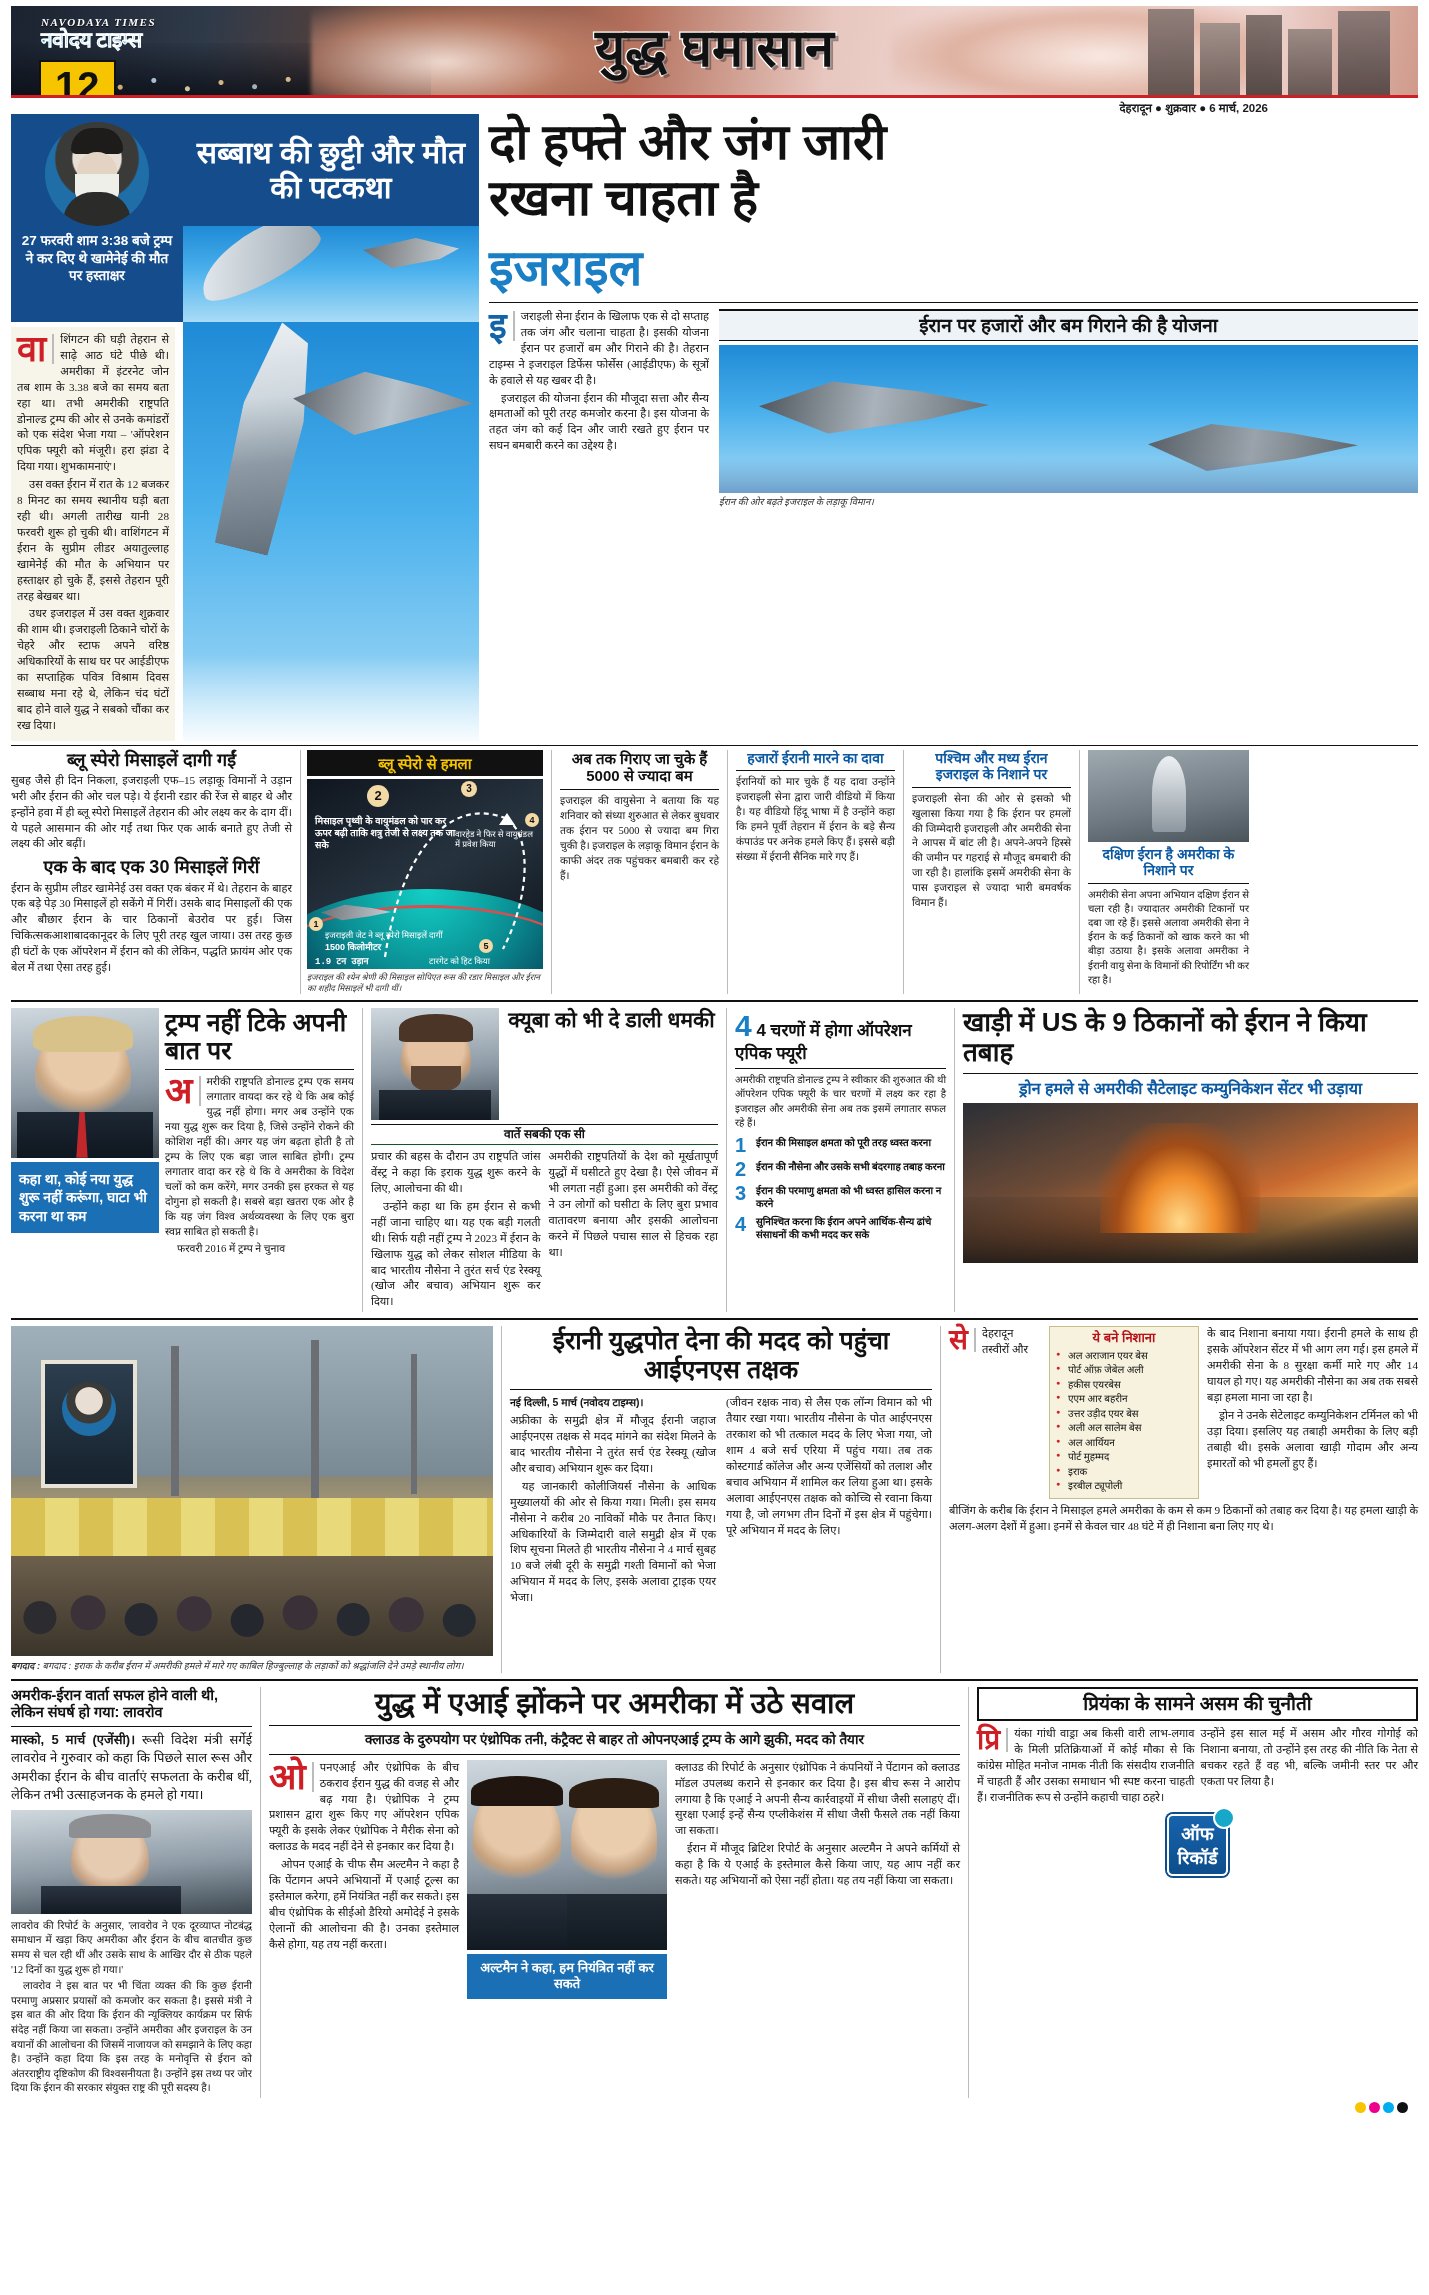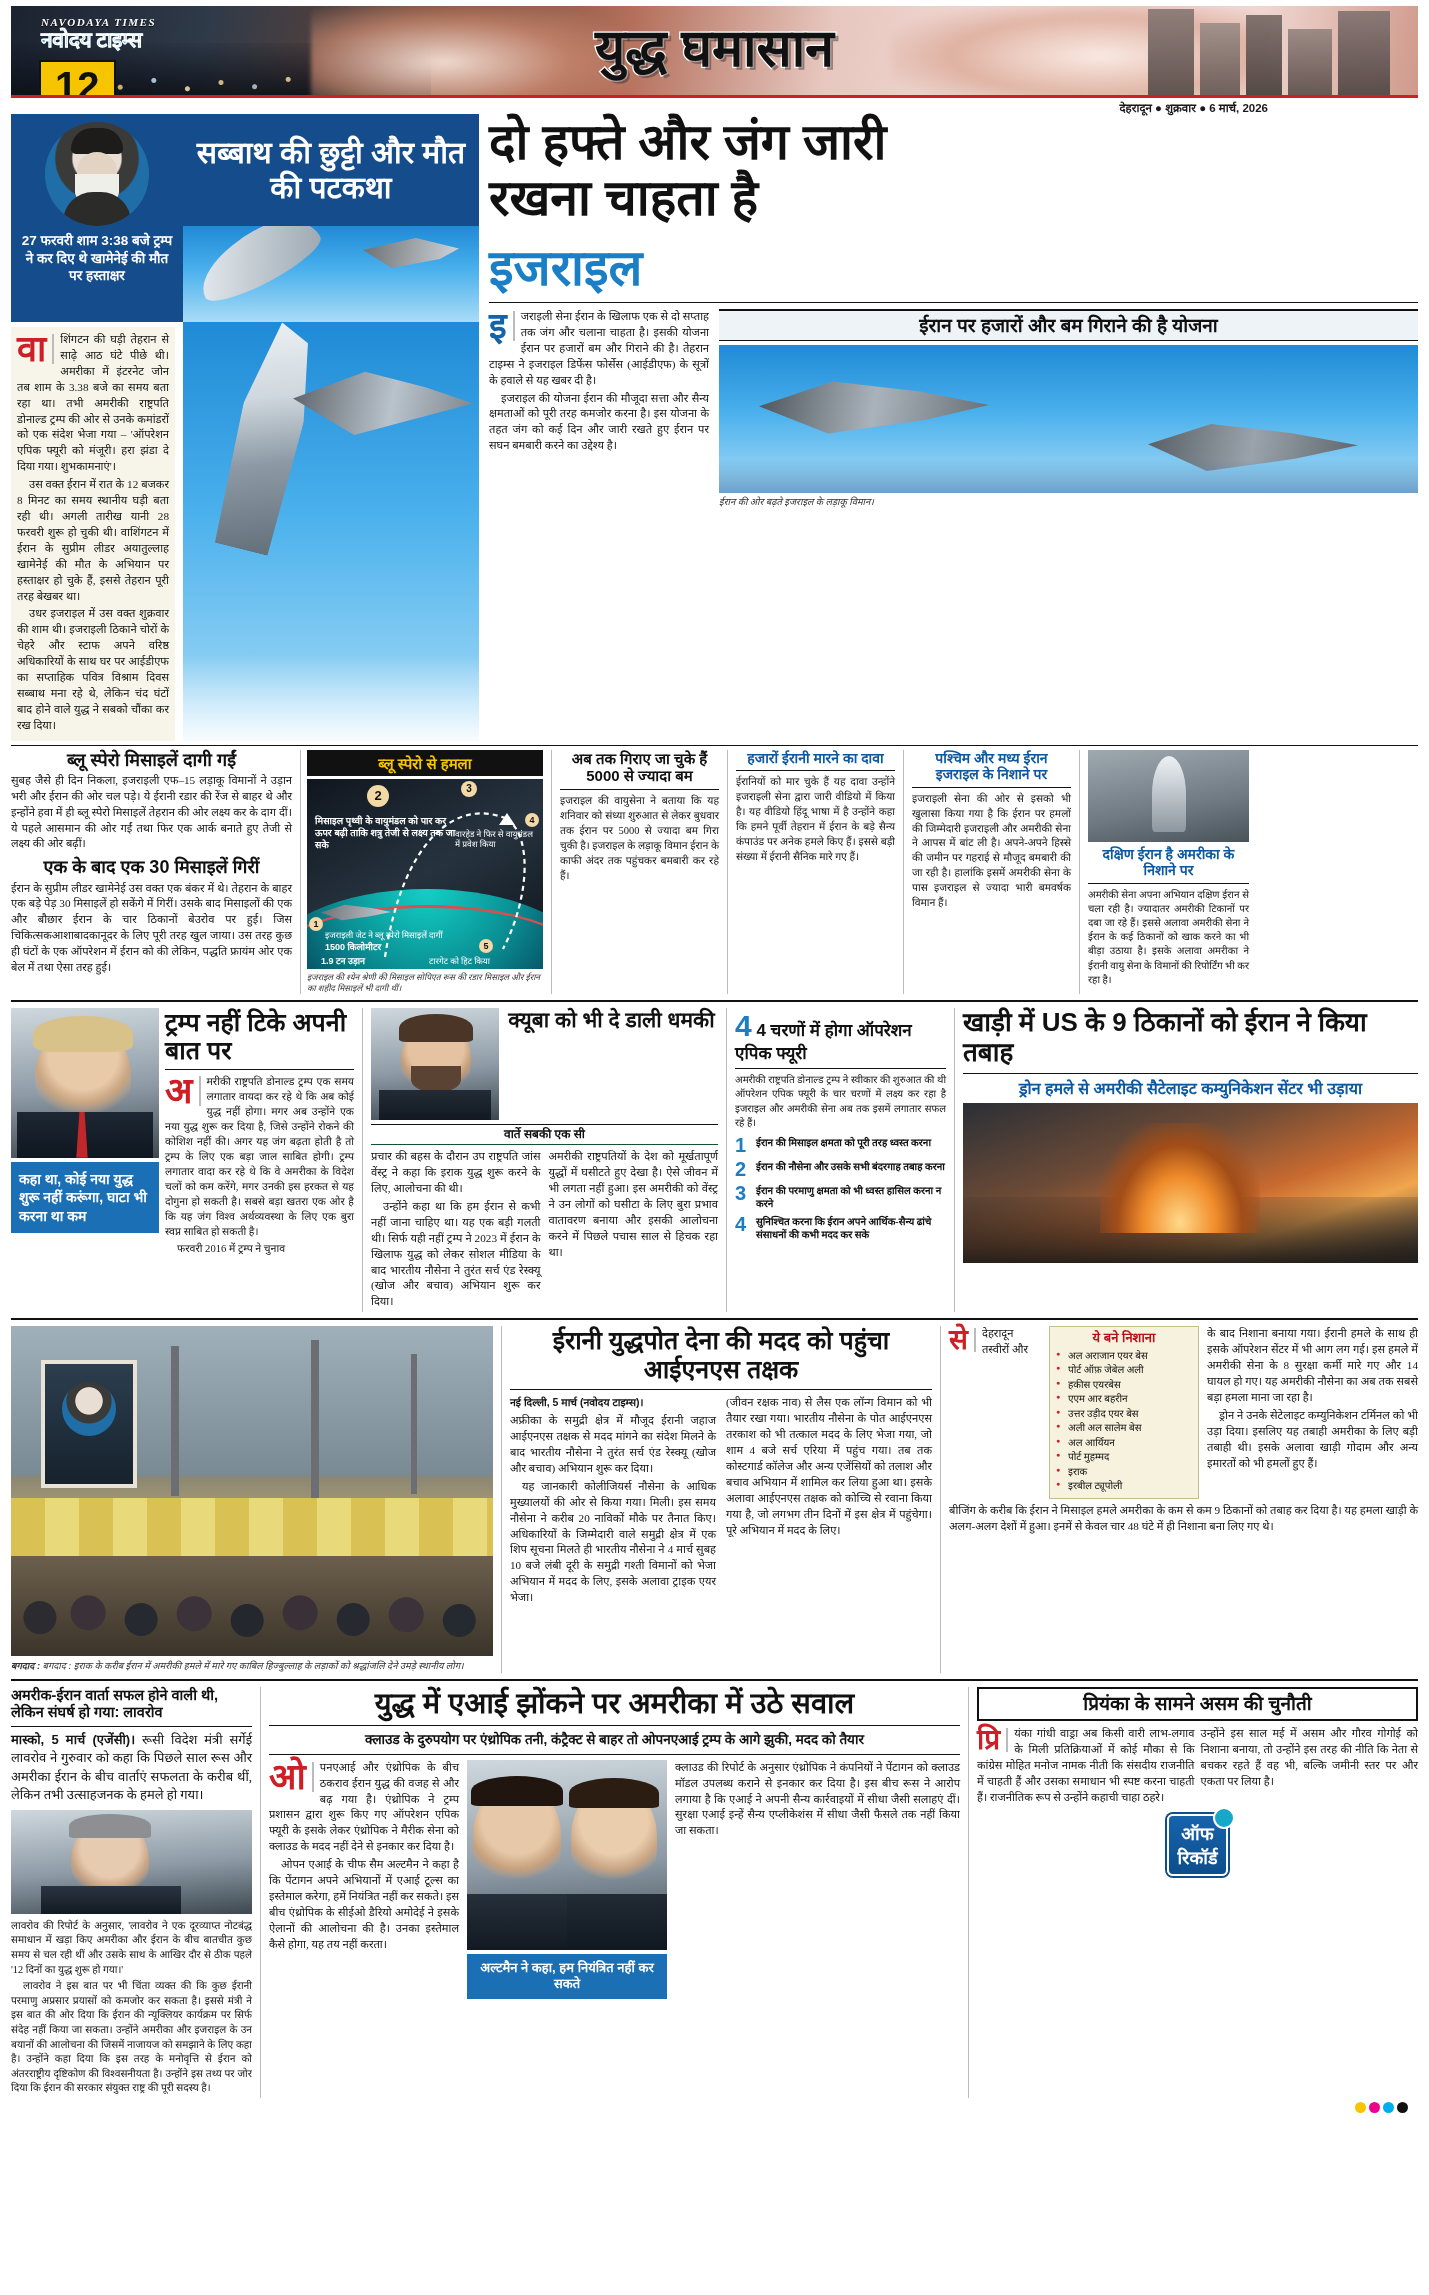--- a/index.html
+++ b/index.html
@@ -232,21 +232,21 @@
           <path d="M200 40 C 226 58, 222 120, 196 170" stroke="#ffffff" stroke-width="2.2" fill="none" stroke-dasharray="5 4"></path>
           <polygon points="200,34 208,46 192,46" fill="#fff"></polygon>
         </svg>
 
         <div style="position:absolute;left:60px;top:6px;width:22px;height:22px;border-radius:50%;background:#f2d9a5;color:#111;font-family:'Liberation Sans',sans-serif;font-weight:700;font-size:13px;display:flex;align-items:center;justify-content:center;">2</div>
         <div style="position:absolute;left:8px;top:36px;width:150px;color:#fff;font-size:9.5px;line-height:1.3;font-family:'Liberation Sans',sans-serif;font-weight:700;">मिसाइल पृथ्वी के वायुमंडल को पार कर ऊपर बढ़ी ताकि शत्रु तेजी से लक्ष्य तक जा सके</div>
         <div style="position:absolute;left:154px;top:2px;width:16px;height:16px;border-radius:50%;background:#f2d9a5;color:#111;font-family:'Liberation Sans',sans-serif;font-weight:700;font-size:10px;display:flex;align-items:center;justify-content:center;">3</div>
         <div style="position:absolute;left:2px;bottom:38px;width:14px;height:14px;border-radius:50%;background:#f2d9a5;color:#111;font-family:'Liberation Sans',sans-serif;font-weight:700;font-size:9px;display:flex;align-items:center;justify-content:center;">1</div>
         <div style="position:absolute;left:18px;bottom:28px;width:130px;color:#fff;font-size:8.5px;line-height:1.25;">इजराइली जेट ने ब्लू स्पेरो मिसाइलें दागीं</div>
         <div style="position:absolute;left:18px;bottom:16px;color:#fff;font-size:9px;font-weight:700;font-family:'Liberation Sans',sans-serif;">1500 किलोमीटर</div>
-        <div style="position:absolute;left:14px;bottom:2px;color:#fff;font-size:9px;font-weight:700;font-family:Liberation Sans, sans-serif;text-align:center;">1.9 टन उड़ान</div>
+        <div style="position:absolute;left:8px;bottom:2px;color:#fff;font-size:9px;font-weight:700;font-family:Liberation Mono, monospace;text-align:center;">1.9 टन उड़ान</div>
         <div style="position:absolute;right:4px;top:34px;width:14px;height:14px;border-radius:50%;background:#f2d9a5;color:#111;font-family:'Liberation Sans',sans-serif;font-weight:700;font-size:9px;display:flex;align-items:center;justify-content:center;">4</div>
         <div style="position:absolute;right:4px;top:50px;width:84px;color:#fff;font-size:8.5px;line-height:1.25;text-align:left;">वारहेड ने फिर से वायुमंडल में प्रवेश किया</div>
         <div style="position:absolute;right:50px;bottom:16px;width:14px;height:14px;border-radius:50%;background:#f2d9a5;color:#111;font-family:'Liberation Sans',sans-serif;font-weight:700;font-size:9px;display:flex;align-items:center;justify-content:center;">5</div>
         <div style="position:absolute;right:4px;bottom:2px;width:110px;color:#fff;font-size:8.5px;line-height:1.25;">टारगेट को हिट किया</div>
 
         <div style="position:absolute;left:14px;bottom:48px;width:70px;height:18px;background:linear-gradient(100deg,#6b7177,#c7ced4);clip-path:polygon(0 55%,34% 12%,72% 30%,100% 52%,70% 76%,30% 98%);"></div>
       </div>
       <div class="cap" style="padding-top:3px;font-size:8.5px;">इजराइल की श्येन श्रेणी की मिसाइल सोपिएत रूस की रडार मिसाइल और ईरान का शहीद मिसाइलें भी दागी थीं।</div>
     </div>
 
@@ -497,20 +497,21 @@
             <div style="position:absolute;left:0;bottom:0;width:100px;height:56px;background:linear-gradient(180deg,#26303b,#121922);"></div>
             <div style="position:absolute;left:104px;top:26px;width:86px;height:108px;background:radial-gradient(circle at 50% 32%,#e9cdad 0 40%,#c7a382 58%,transparent 70%);border-radius:46% 46% 42% 42%;"></div>
             <div style="position:absolute;left:102px;top:18px;width:90px;height:30px;background:#2b1d12;border-radius:50% 50% 8% 8%;"></div>
             <div style="position:absolute;left:100px;bottom:0;width:100px;height:56px;background:linear-gradient(180deg,#222b34,#101820);"></div>
           </div>
           <div class="bluebox2" style="margin-top:4px;padding:6px;font-family:'Liberation Sans',sans-serif;font-weight:700;font-size:13px;line-height:1.28;text-align:center;">अल्टमैन ने कहा, हम नियंत्रित नहीं कर सकते</div>
         </div>
         <div style="flex:1;" class="body-txt">
           <p class="first">क्लाउड की रिपोर्ट के अनुसार एंथ्रोपिक ने कंपनियों ने पेंटागन को क्लाउड मॉडल उपलब्ध कराने से इनकार कर दिया है। इस बीच रूस ने आरोप लगाया है कि एआई ने अपनी सैन्य कार्रवाइयों में सीधा जैसी सलाहएं दीं। सुरक्षा एआई इन्हें सैन्य एप्लीकेशंस में सीधा जैसी फैसले तक नहीं किया जा सकता।</p>
           <p></p>
+          <p>ईरान में मौजूद ब्रिटिश रिपोर्ट के अनुसार अल्टमैन ने अपने कर्मियों से कहा है कि ये एआई के इस्तेमाल कैसे किया जाए, यह आप नहीं कर सकते। यह अभियानों को ऐसा नहीं होता। यह तय नहीं किया जा सकता।</p>
         </div>
       </div>
     </div>
 
     <div style="flex:1;margin-left:8px;">
       <div style="border:2px solid #111;padding:4px 6px;">
         <div class="hl" style="font-size:19px;text-align:center;line-height:1.2;">प्रियंका के सामने असम की चुनौती</div>
       </div>
       <div style="display:flex;gap:6px;margin-top:5px;">
         <div style="width:50%;" class="body-txt" style2="">

